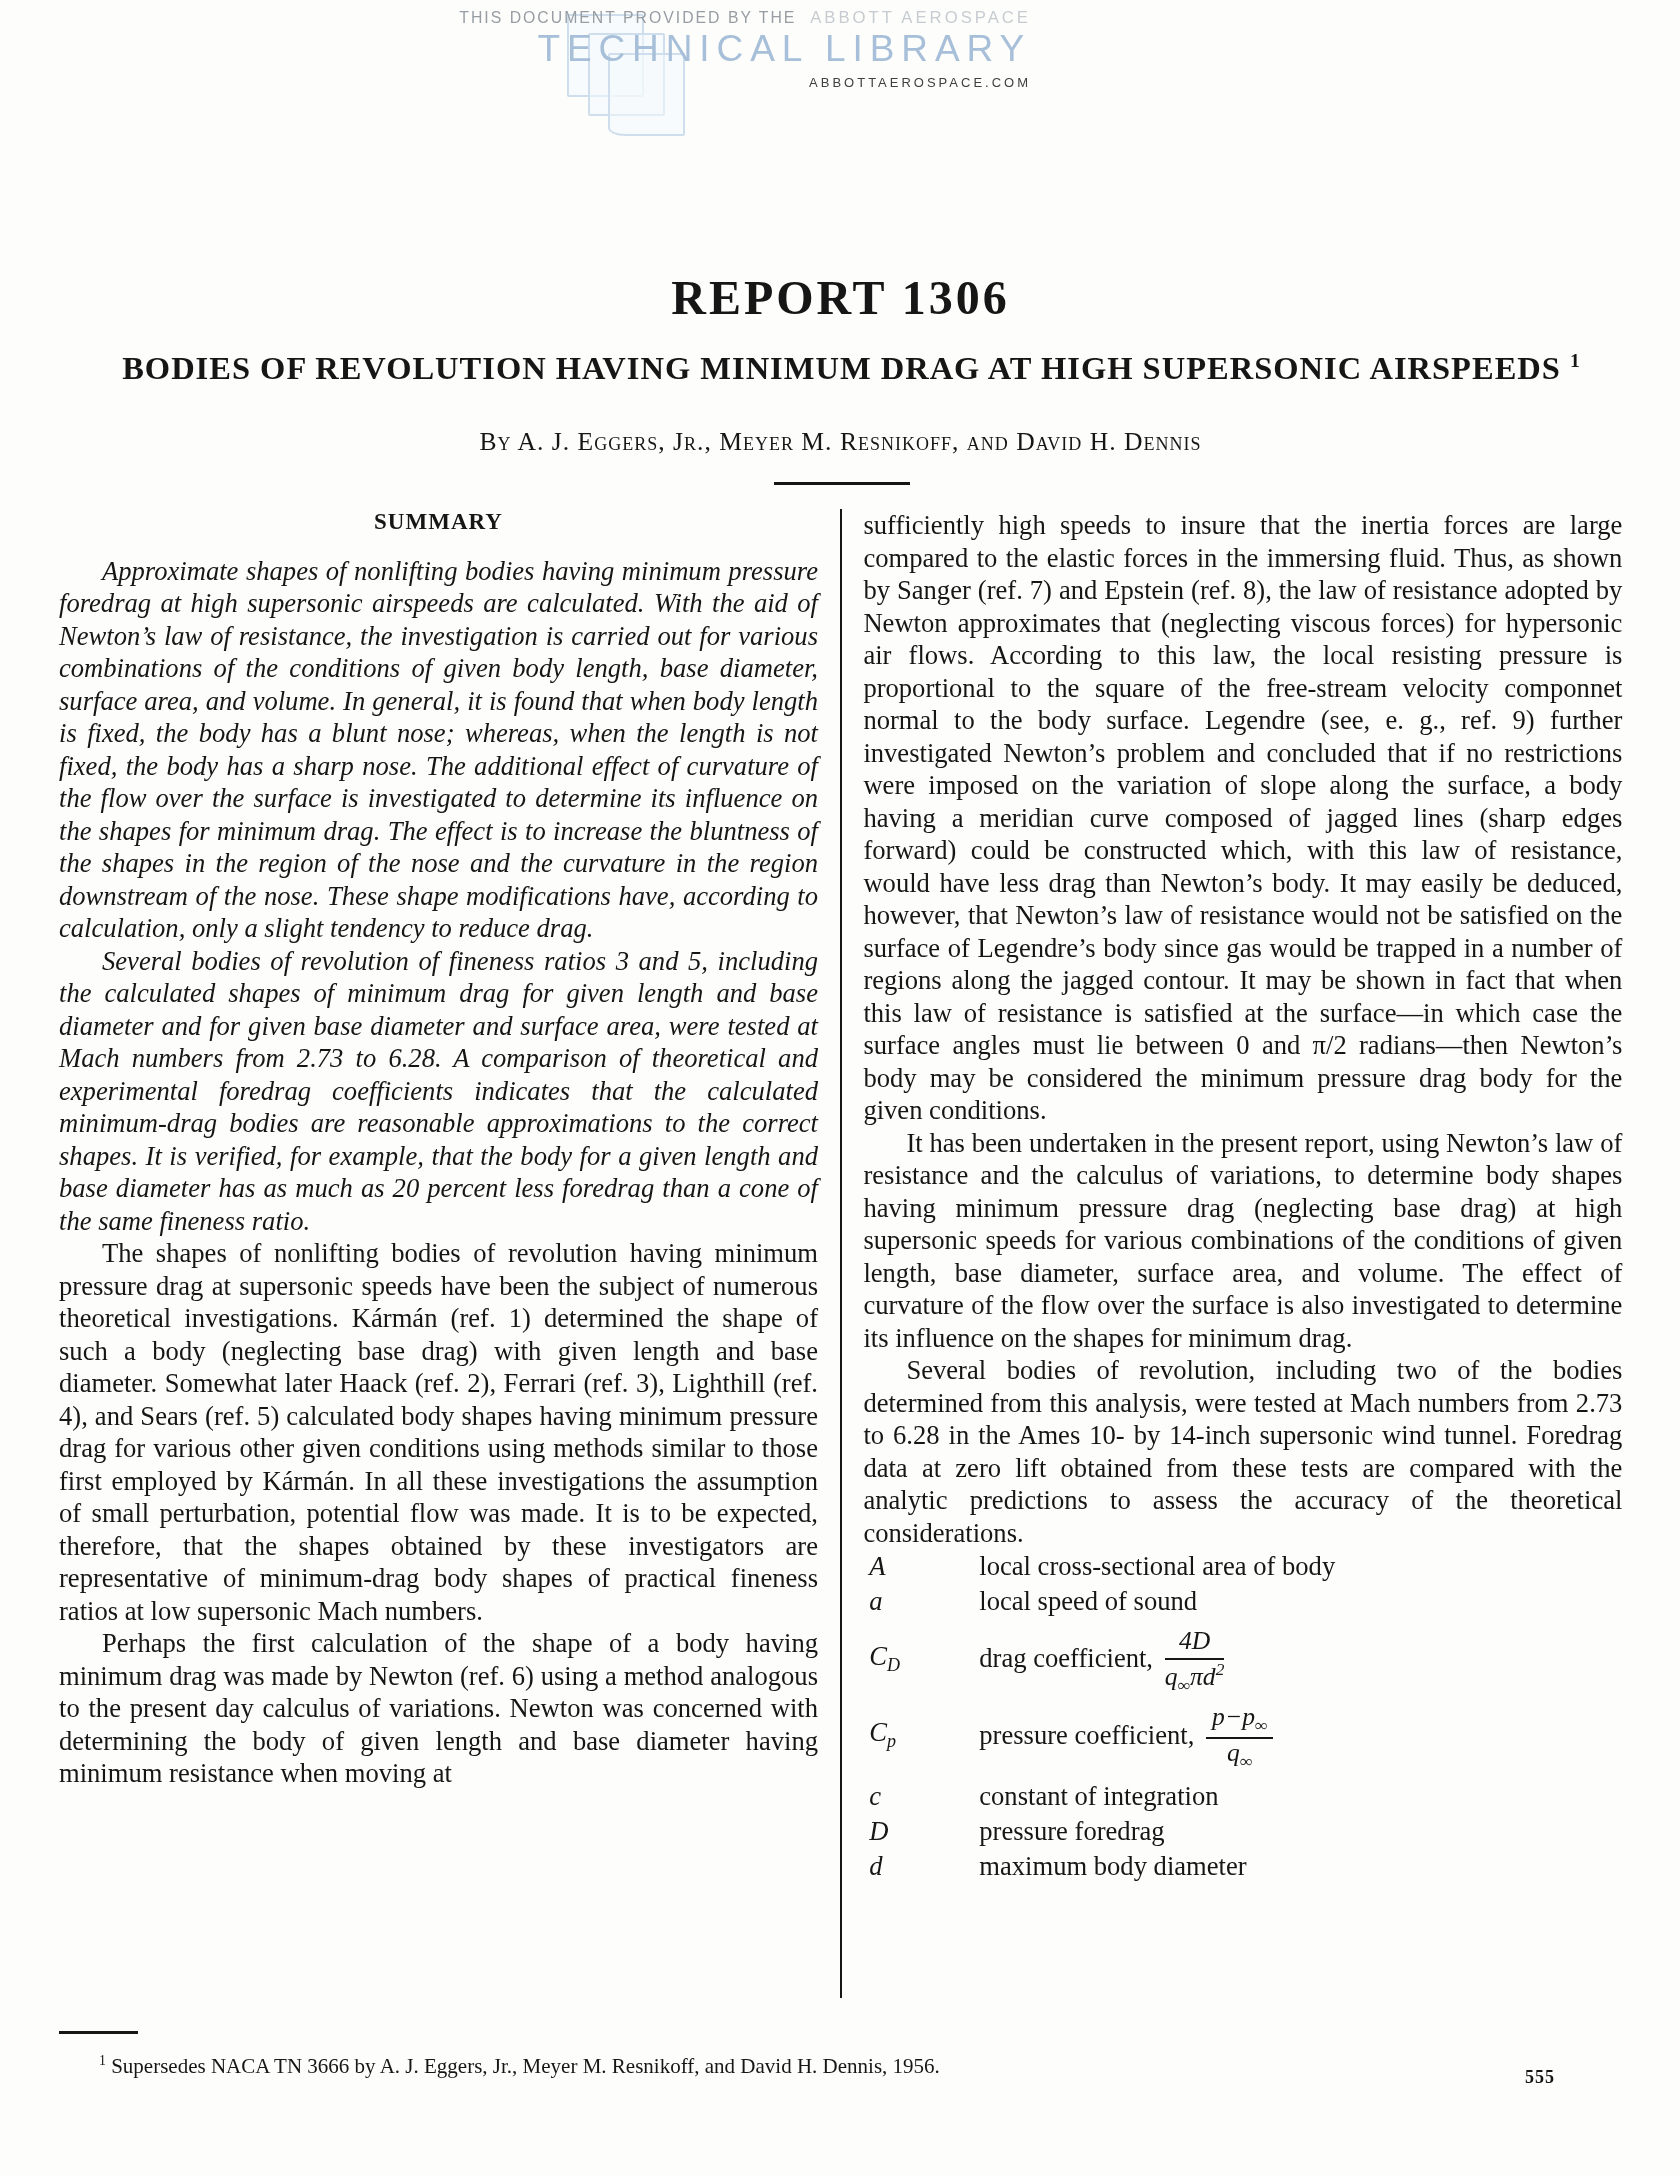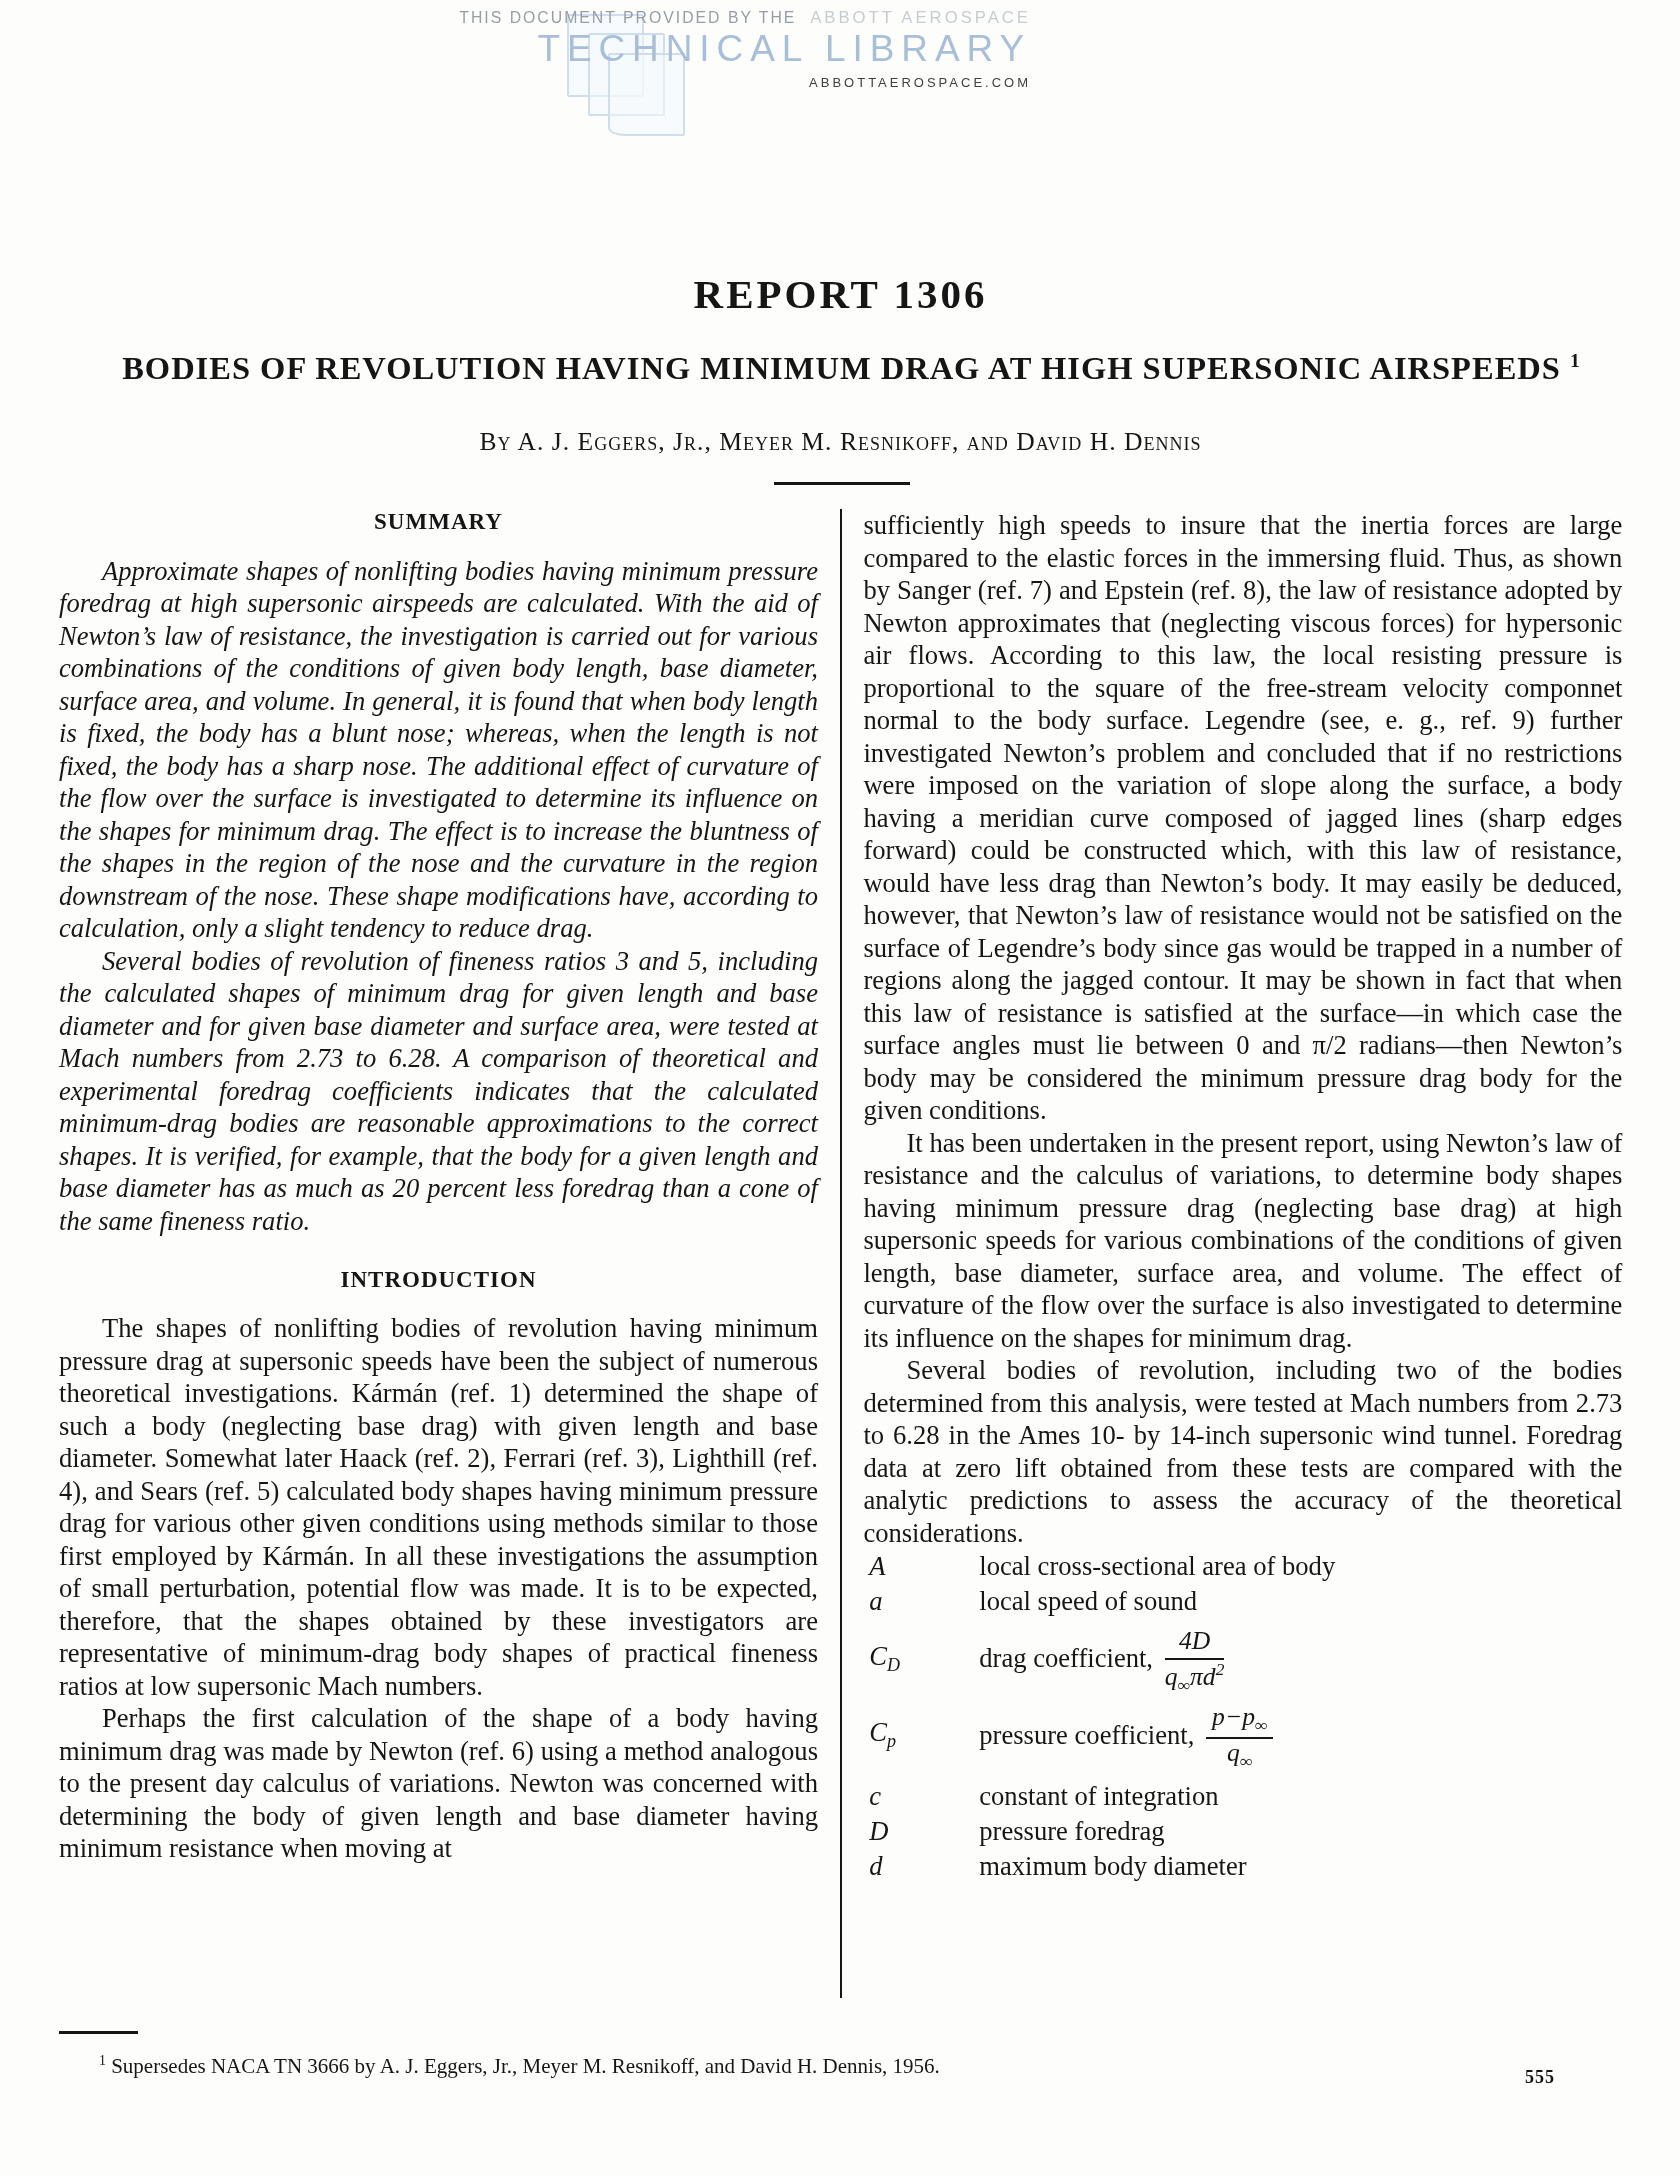--- a/index.html
+++ b/index.html
@@ -17,21 +17,21 @@
   .wm-line2 { top:27.6px; font-size:37px; letter-spacing:6.9px; color:#a7bfd8; font-weight:500; }
   .wm-line3 { top:75px; font-size:13px; letter-spacing:3px; color:#404040; }
   .wm-pages { position:absolute; left:567px; top:13.8px; width:128px; height:113px; }
   .pg { position:absolute; width:73px; height:79px; border:2px solid #cfdeed;
         background:rgba(244,249,253,0.55); border-radius:2px; }
   .pg1 { top:0;  left:0;  }
   .pg2 { top:19.7px; left:20.7px; }
   .pg3 { top:39px; left:41px; border-bottom-left-radius:17.7px 7.9px; }
   
   .report-title { position:absolute; top:270px; left:0; width:1681px; text-align:center;
-    font-size:41px; font-weight:bold; letter-spacing:3px; }
+    font-size:48px; font-weight:bold; letter-spacing:3px; }
   .report-subtitle { position:absolute; top:349px; left:11px; width:1681px; text-align:center;
     font-size:32.5px; font-weight:bold; letter-spacing:1px; }
   .report-subtitle sup { font-size:19.7px; }
   .byline { position:absolute; top:427px; left:0; width:1681px; text-align:center;
     font-size:25.6px; font-variant:small-caps; letter-spacing:1px; }
   .center-rule { position:absolute; top:482px; left:774px; width:136px;
     border-top:3px solid #161616; }
   
   .columns { position:absolute; top:509px; left:59px; width:1564px; display:flex; }
   .col { width:759px; }
@@ -82,21 +82,20 @@
 <div class="report-title">REPORT 1306</div>
 <div class="report-subtitle"><span>BODIES OF REVOLUTION HAVING MINIMUM DRAG AT HIGH SUPERSONIC AIRSPEEDS</span> <sup>1</sup></div>
 <div class="byline">By A. J. Eggers, Jr., Meyer M. Resnikoff, and David H. Dennis</div>
 <div class="center-rule"></div>
 
 <div class="columns">
   <div class="col col-left">
     <h3 class="section-heading">SUMMARY</h3>
     <p class="para italic">Approximate shapes of nonlifting bodies having minimum pressure foredrag at high supersonic airspeeds are calculated. With the aid of Newton’s law of resistance, the investigation is carried out for various combinations of the conditions of given body length, base diameter, surface area, and volume. In general, it is found that when body length is fixed, the body has a blunt nose; whereas, when the length is not fixed, the body has a sharp nose. The additional effect of curvature of the flow over the surface is investigated to determine its influence on the shapes for minimum drag. The effect is to increase the bluntness of the shapes in the region of the nose and the curvature in the region downstream of the nose. These shape modifications have, according to calculation, only a slight tendency to reduce drag.</p>
     <p class="para italic">Several bodies of revolution of fineness ratios 3 and 5, including the calculated shapes of minimum drag for given length and base diameter and for given base diameter and surface area, were tested at Mach numbers from 2.73 to 6.28. A comparison of theoretical and experimental foredrag coefficients indicates that the calculated minimum-drag bodies are reasonable approximations to the correct shapes. It is verified, for example, that the body for a given length and base diameter has as much as 20 percent less foredrag than a cone of the same fineness ratio.</p>
-    <h3 class="section-heading mt">INTRODUCTION</h3>
     <p class="para">The shapes of nonlifting bodies of revolution having minimum pressure drag at supersonic speeds have been the subject of numerous theoretical investigations. Kármán (ref. 1) determined the shape of such a body (neglecting base drag) with given length and base diameter. Somewhat later Haack (ref. 2), Ferrari (ref. 3), Lighthill (ref. 4), and Sears (ref. 5) calculated body shapes having minimum pressure drag for various other given conditions using methods similar to those first employed by Kármán. In all these investigations the assumption of small perturbation, potential flow was made. It is to be expected, therefore, that the shapes obtained by these investigators are representative of minimum-drag body shapes of practical fineness ratios at low supersonic Mach numbers.</p>
     <p class="para">Perhaps the first calculation of the shape of a body having minimum drag was made by Newton (ref. 6) using a method analogous to the present day calculus of variations. Newton was concerned with determining the body of given length and base diameter having minimum resistance when moving at</p>
   </div>
   <div class="col-divider"></div>
   <div class="col col-right">
     <p class="para noindent">sufficiently high speeds to insure that the inertia forces are large compared to the elastic forces in the immersing fluid. Thus, as shown by Sanger (ref. 7) and Epstein (ref. 8), the law of resistance adopted by Newton approximates that (neglecting viscous forces) for hypersonic air flows. According to this law, the local resisting pressure is proportional to the square of the free-stream velocity componnet normal to the body surface. Legendre (see, e. g., ref. 9) further investigated Newton’s problem and concluded that if no restrictions were imposed on the variation of slope along the surface, a body having a meridian curve composed of jagged lines (sharp edges forward) could be constructed which, with this law of resistance, would have less drag than Newton’s body. It may easily be deduced, however, that Newton’s law of resistance would not be satisfied on the surface of Legendre’s body since gas would be trapped in a number of regions along the jagged contour. It may be shown in fact that when this law of resistance is satisfied at the surface—in which case the surface angles must lie between 0 and π/2 radians—then Newton’s body may be considered the minimum pressure drag body for the given conditions.</p>
     <p class="para">It has been undertaken in the present report, using Newton’s law of resistance and the calculus of variations, to determine body shapes having minimum pressure drag (neglecting base drag) at high supersonic speeds for various combinations of the conditions of given length, base diameter, surface area, and volume. The effect of curvature of the flow over the surface is also investigated to determine its influence on the shapes for minimum drag.</p>
     <p class="para">Several bodies of revolution, including two of the bodies determined from this analysis, were tested at Mach numbers from 2.73 to 6.28 in the Ames 10- by 14-inch supersonic wind tunnel. Foredrag data at zero lift obtained from these tests are compared with the analytic predictions to assess the accuracy of the theoretical considerations.</p>
     <div id="symbols-list">
         <div class="sym-row">

